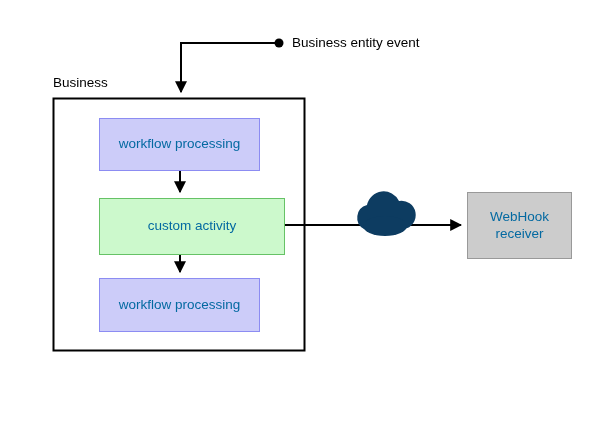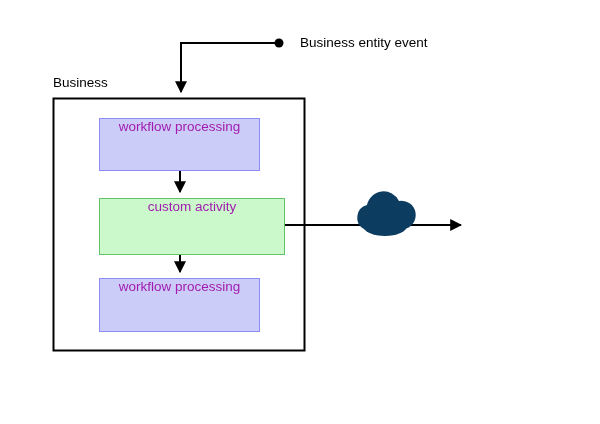--- a/index.html
+++ b/index.html
@@ -19,24 +19,25 @@
     position: absolute;
     left: 0;
     top: 0;
     width: 600px;
     height: 424px;
   }
   .node {
     position: absolute;
     box-sizing: border-box;
     display: flex;
+    align-items: center;
     justify-content: center;
     text-align: center;
     font-size: 13.5px;
-    color: #a21caf;
+    color: #0369a1;
     line-height: 1.25;
   }
   .node-proc-top {
     left: 99px;  top: 118px;  width: 161px; height: 53px;
     background: #ccccf9;
     border: 1px solid #8c8cf2;
   }
   .node-custom {
     left: 99px;  top: 198px;  width: 186px; height: 57px;
     background: #ccf9cc;
@@ -52,21 +53,21 @@
     background: #cccccc;
     border: 1px solid #999999;
   }
   .label-free {
     position: absolute;
     font-size: 13.5px;
     color: #000000;
     white-space: nowrap;
   }
   .label-workflow { left: 53px;  top: 75px; }
-  .label-event    { left: 300px; top: 35px; text-align: center; }
+  .label-event    { left: 292px; top: 35px; text-align: center; }
   .label-http     { left: 344px; top: 250px; }
 </style>
 </head>
 <body>
 
 <div id="canvas">
 
   <svg class="svg-layer" viewBox="0 0 600 424" xmlns="http://www.w3.org/2000/svg">
     <defs>
       <marker id="arrow" viewBox="0 0 10 10" refX="9" refY="5" markerWidth="6" markerHeight="6" orient="auto-start-reverse">
@@ -106,14 +107,20 @@
   </div>
 
   <div class="node node-custom">
     <span>custom activity</span>
   </div>
 
   <div class="node node-proc-bottom">
     <span>workflow processing</span>
   </div>
 
+  <div class="node node-webhook">
+    <span>
+      <span>WebHook</span><br>
+      <span>receiver</span>
+    </span>
+  </div>
 
 </div>
 
 </body></html>

